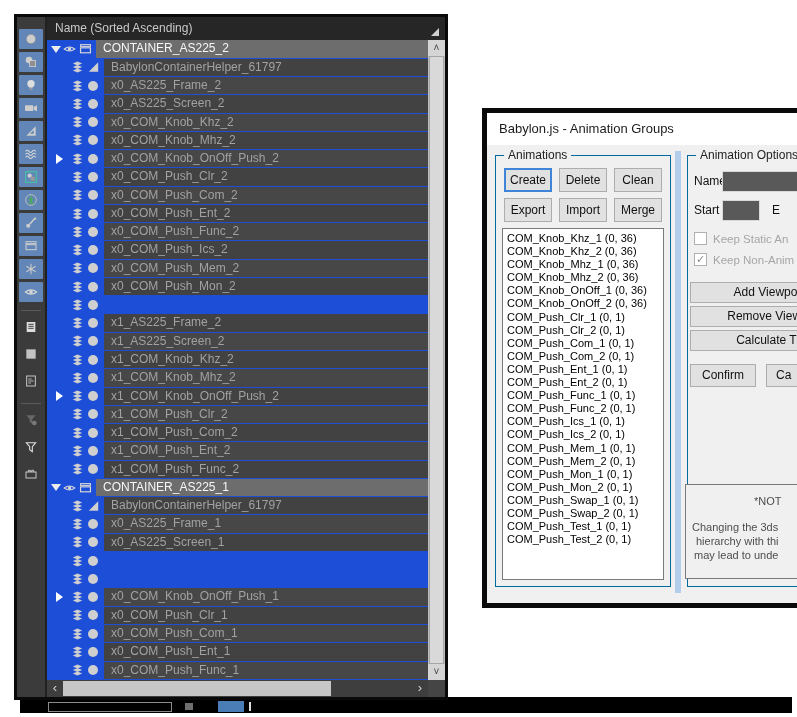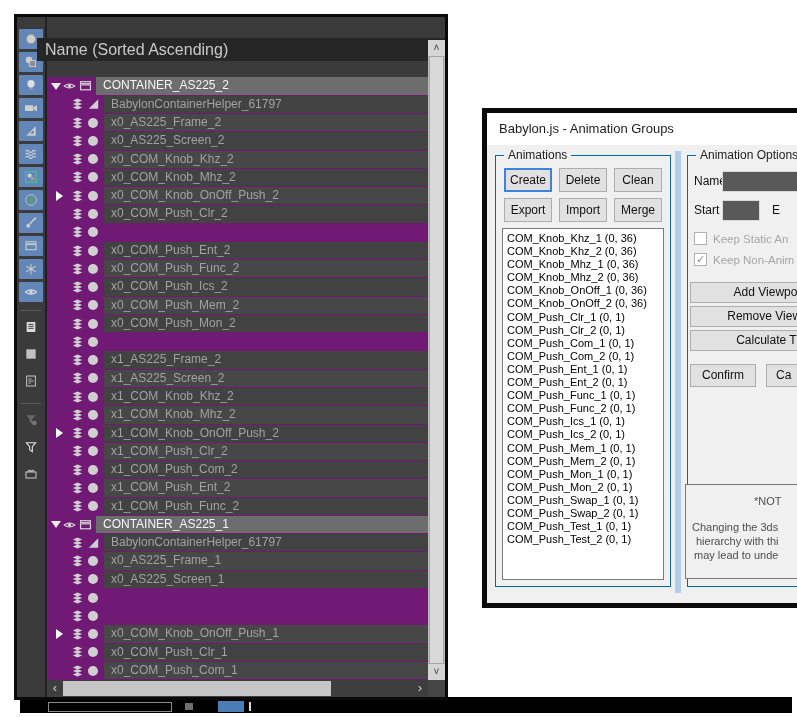--- a/index.html
+++ b/index.html
@@ -10,26 +10,26 @@
   #explorer{position:absolute;left:14px;top:14px;width:434px;height:686px;
             background:#3b3b3b;border:3px solid #0a0a0a;box-sizing:border-box;}
   #toolbar{position:absolute;left:0;top:0;width:30px;bottom:0;background:#3b3b3b;
            border-right:2px solid #212121;display:flex;flex-direction:column;align-items:center;padding-top:12px;box-sizing:border-box;}
   .tbtn{width:24px;height:20px;margin-bottom:3px;display:flex;align-items:center;justify-content:center;border-radius:1px;}
   .tbtn.active{background:#6186b7;}
   .tbtn svg{display:block;}
   .tsep{width:20px;height:1px;background:#5a5a5a;margin:5px 0 6px 0;}
   .tgap{height:4px;}
 
-  #exp-header{position:absolute;left:20px;right:0;top:0;height:23px;background:#262626;
-              color:#c9c9c9;font-size:16px;line-height:23px;padding-left:8px;box-sizing:border-box;margin-top:21px;}
+  #exp-header{position:absolute;left:30px;right:0;top:0;height:23px;background:#262626;
+              color:#c9c9c9;font-size:12px;line-height:23px;padding-left:8px;box-sizing:border-box;}
   #sort-tri{position:absolute;right:6px;bottom:4px;width:0;height:0;
             border-left:8px solid transparent;border-bottom:8px solid #cfcfcf;}
 
-  #tree{position:absolute;left:30px;top:23px;right:17px;bottom:17px;background:#701a75;overflow:hidden;margin-top:37px;}
+  #tree{position:absolute;left:30px;top:23px;right:17px;bottom:17px;background:#1d4ed8;overflow:hidden;}
   .trow{display:flex;align-items:center;height:18.28px;position:relative;}
   .exp-down{width:0;height:0;border-left:5px solid transparent;border-right:5px solid transparent;
             border-top:7px solid #ececec;margin-left:3px;}
   .exp-right{width:0;height:0;border-top:5px solid transparent;border-bottom:5px solid transparent;
              border-left:7px solid #ffffff;}
   .cicon{display:flex;align-items:center;justify-content:center;width:16px;flex:none;}
   .spacer{width:22px;flex:none;display:flex;align-items:center;}
   .dot{width:10px;height:10px;border-radius:50%;background:#cfcfcf;}
   .name{flex:1;height:17.3px;line-height:17.3px;font-size:12px;color:#a2a2a2;
         padding-left:7px;margin-left:3px;white-space:nowrap;overflow:hidden;background:#474747;}
@@ -427,20 +427,21 @@
               <g fill="#cfcfcf">
                 <path d="M12 2.5 L20 6 12 9.5 4 6Z"></path>
                 <path d="M12 8.5 L20 12 12 15.5 4 12Z"></path>
                 <path d="M12 14.5 L20 18 12 21.5 4 18Z"></path>
               </g>
             </svg>
           </div>
           <div class="cicon">
             <div class="dot"></div>
           </div>
+          <div class="name">x0_COM_Push_Com_2</div>
         </div>
         <div class="trow">
           <div class="spacer"></div>
           <div class="cicon">
             <svg width="15" height="14" viewBox="0 0 24 24">
               <g fill="#cfcfcf">
                 <path d="M12 2.5 L20 6 12 9.5 4 6Z"></path>
                 <path d="M12 8.5 L20 12 12 15.5 4 12Z"></path>
                 <path d="M12 14.5 L20 18 12 21.5 4 18Z"></path>
               </g>

